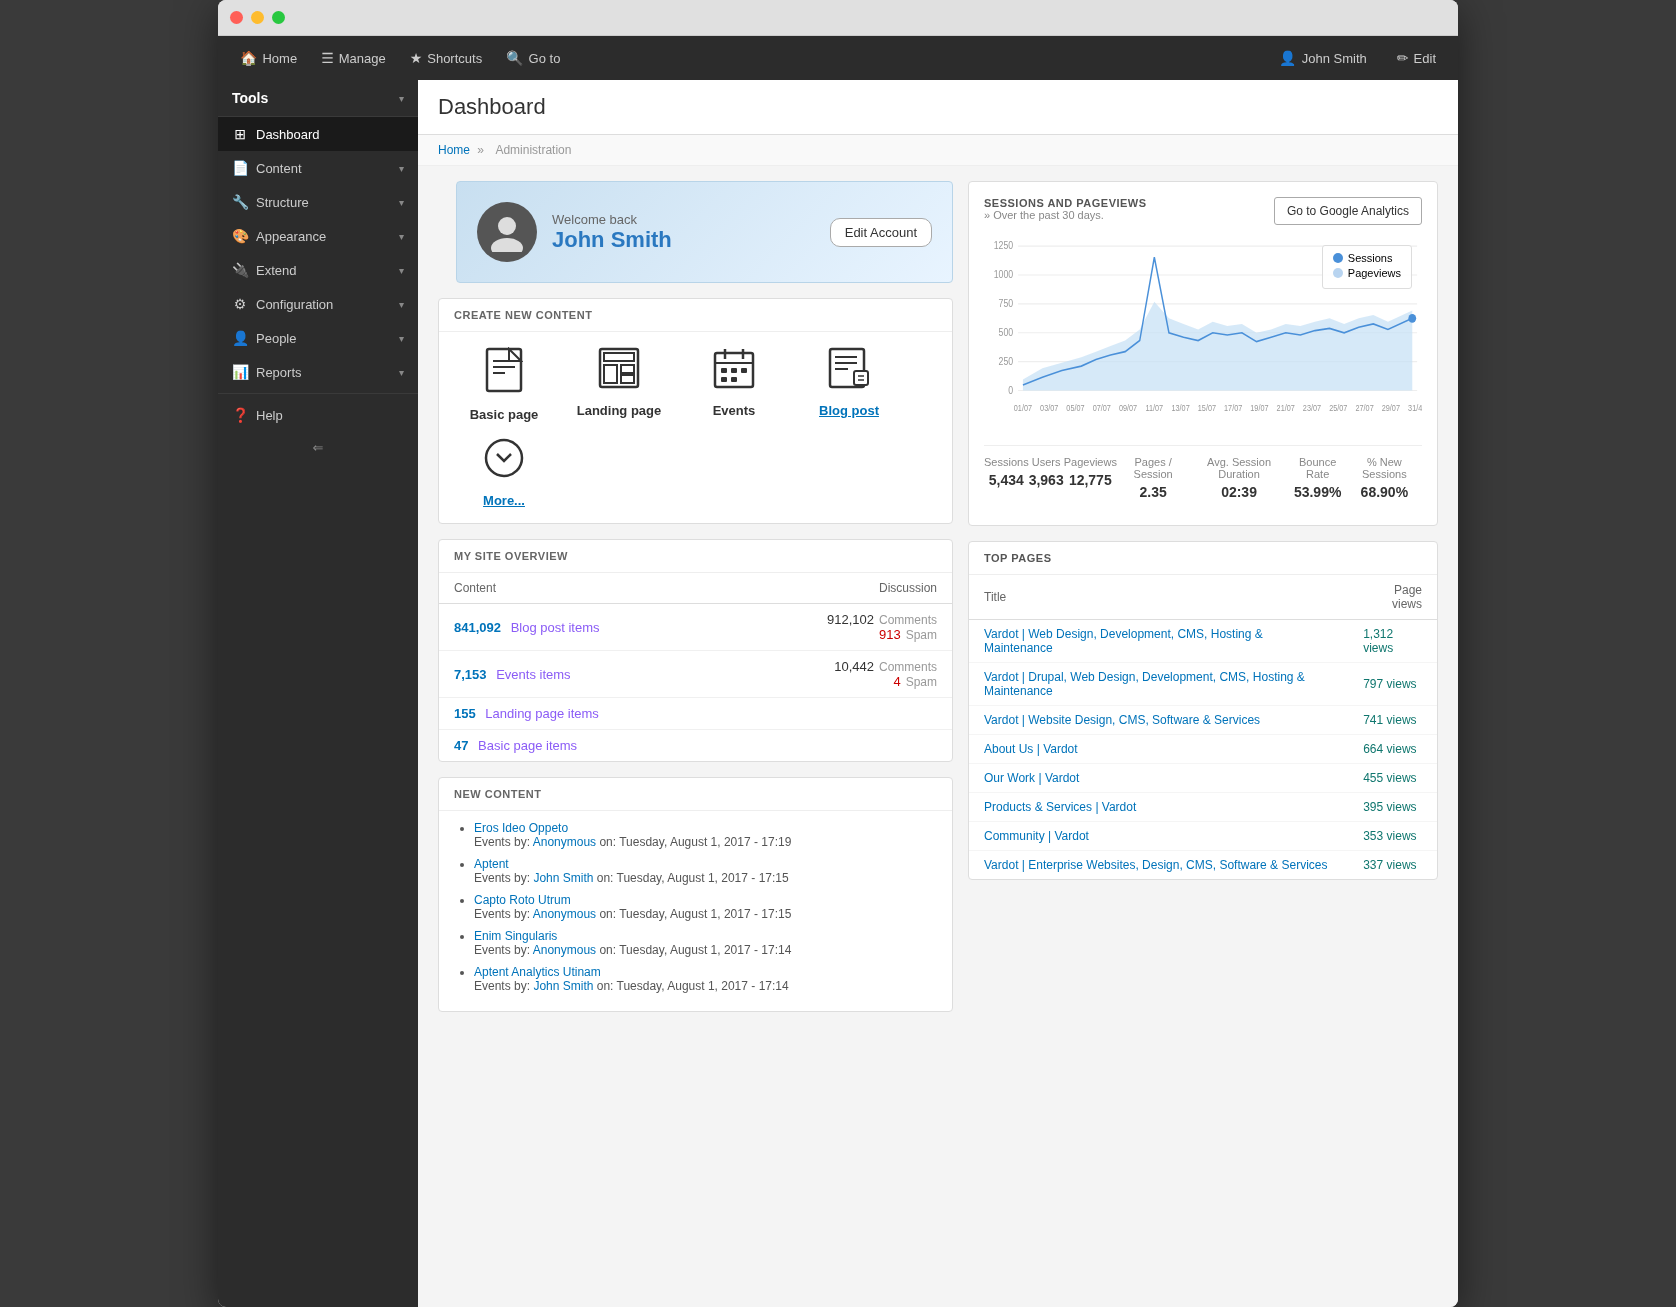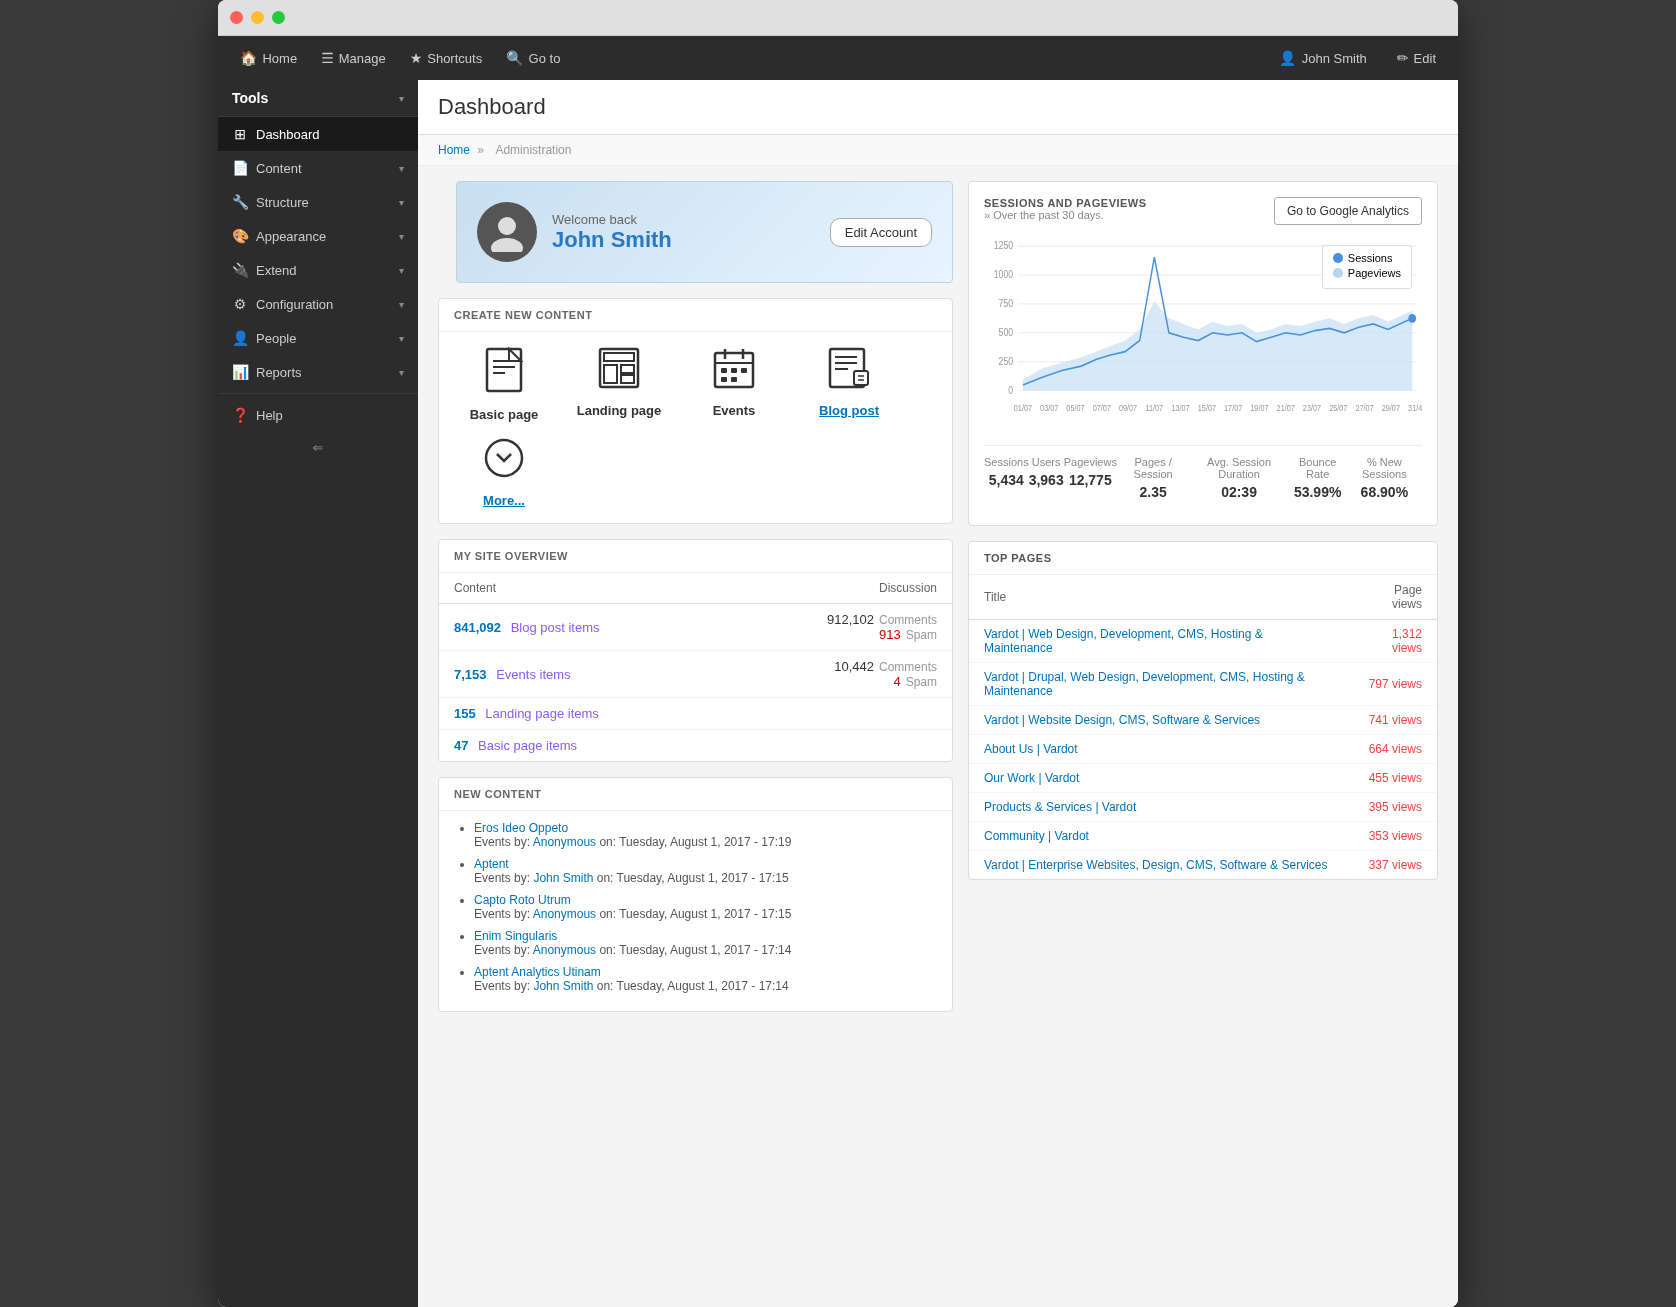--- a/index.html
+++ b/index.html
@@ -82,21 +82,21 @@
     .stat-label { font-size: 11px; color: #888; margin-bottom: 4px; }
     .stat-value { font-size: 14px; color: #333; font-weight: bold; }
     
     .top-pages-card { background: #fff; border: 1px solid #ddd; border-radius: 4px; }
     .top-pages-header { padding: 10px 15px; border-bottom: 1px solid #eee; font-size: 11px; font-weight: bold; color: #555; text-transform: uppercase; letter-spacing: 0.5px; }
     .top-pages-table { width: 100%; border-collapse: collapse; }
     .top-pages-table th { text-align: left; padding: 8px 15px; border-bottom: 1px solid #ddd; color: #666; font-size: 12px; font-weight: normal; }
     .top-pages-table th:last-child { text-align: right; }
     .top-pages-table td { padding: 7px 15px; border-bottom: 1px solid #f5f5f5; font-size: 12px; }
     .top-pages-table tr:last-child td { border-bottom: none; }
-    .top-pages-table td:last-child { text-align: right; color: #ef4444; }
+    .top-pages-table td:last-child { color: #0f766e; }
     .top-pages-table a { color: #0073ba; text-decoration: none; }
   </style>
 </head>
 <body>
 
 <div class="window">
 
   <div class="titlebar">
     <div class="titlebar-btn tb-red"></div>
     <div class="titlebar-btn tb-yellow"></div>

